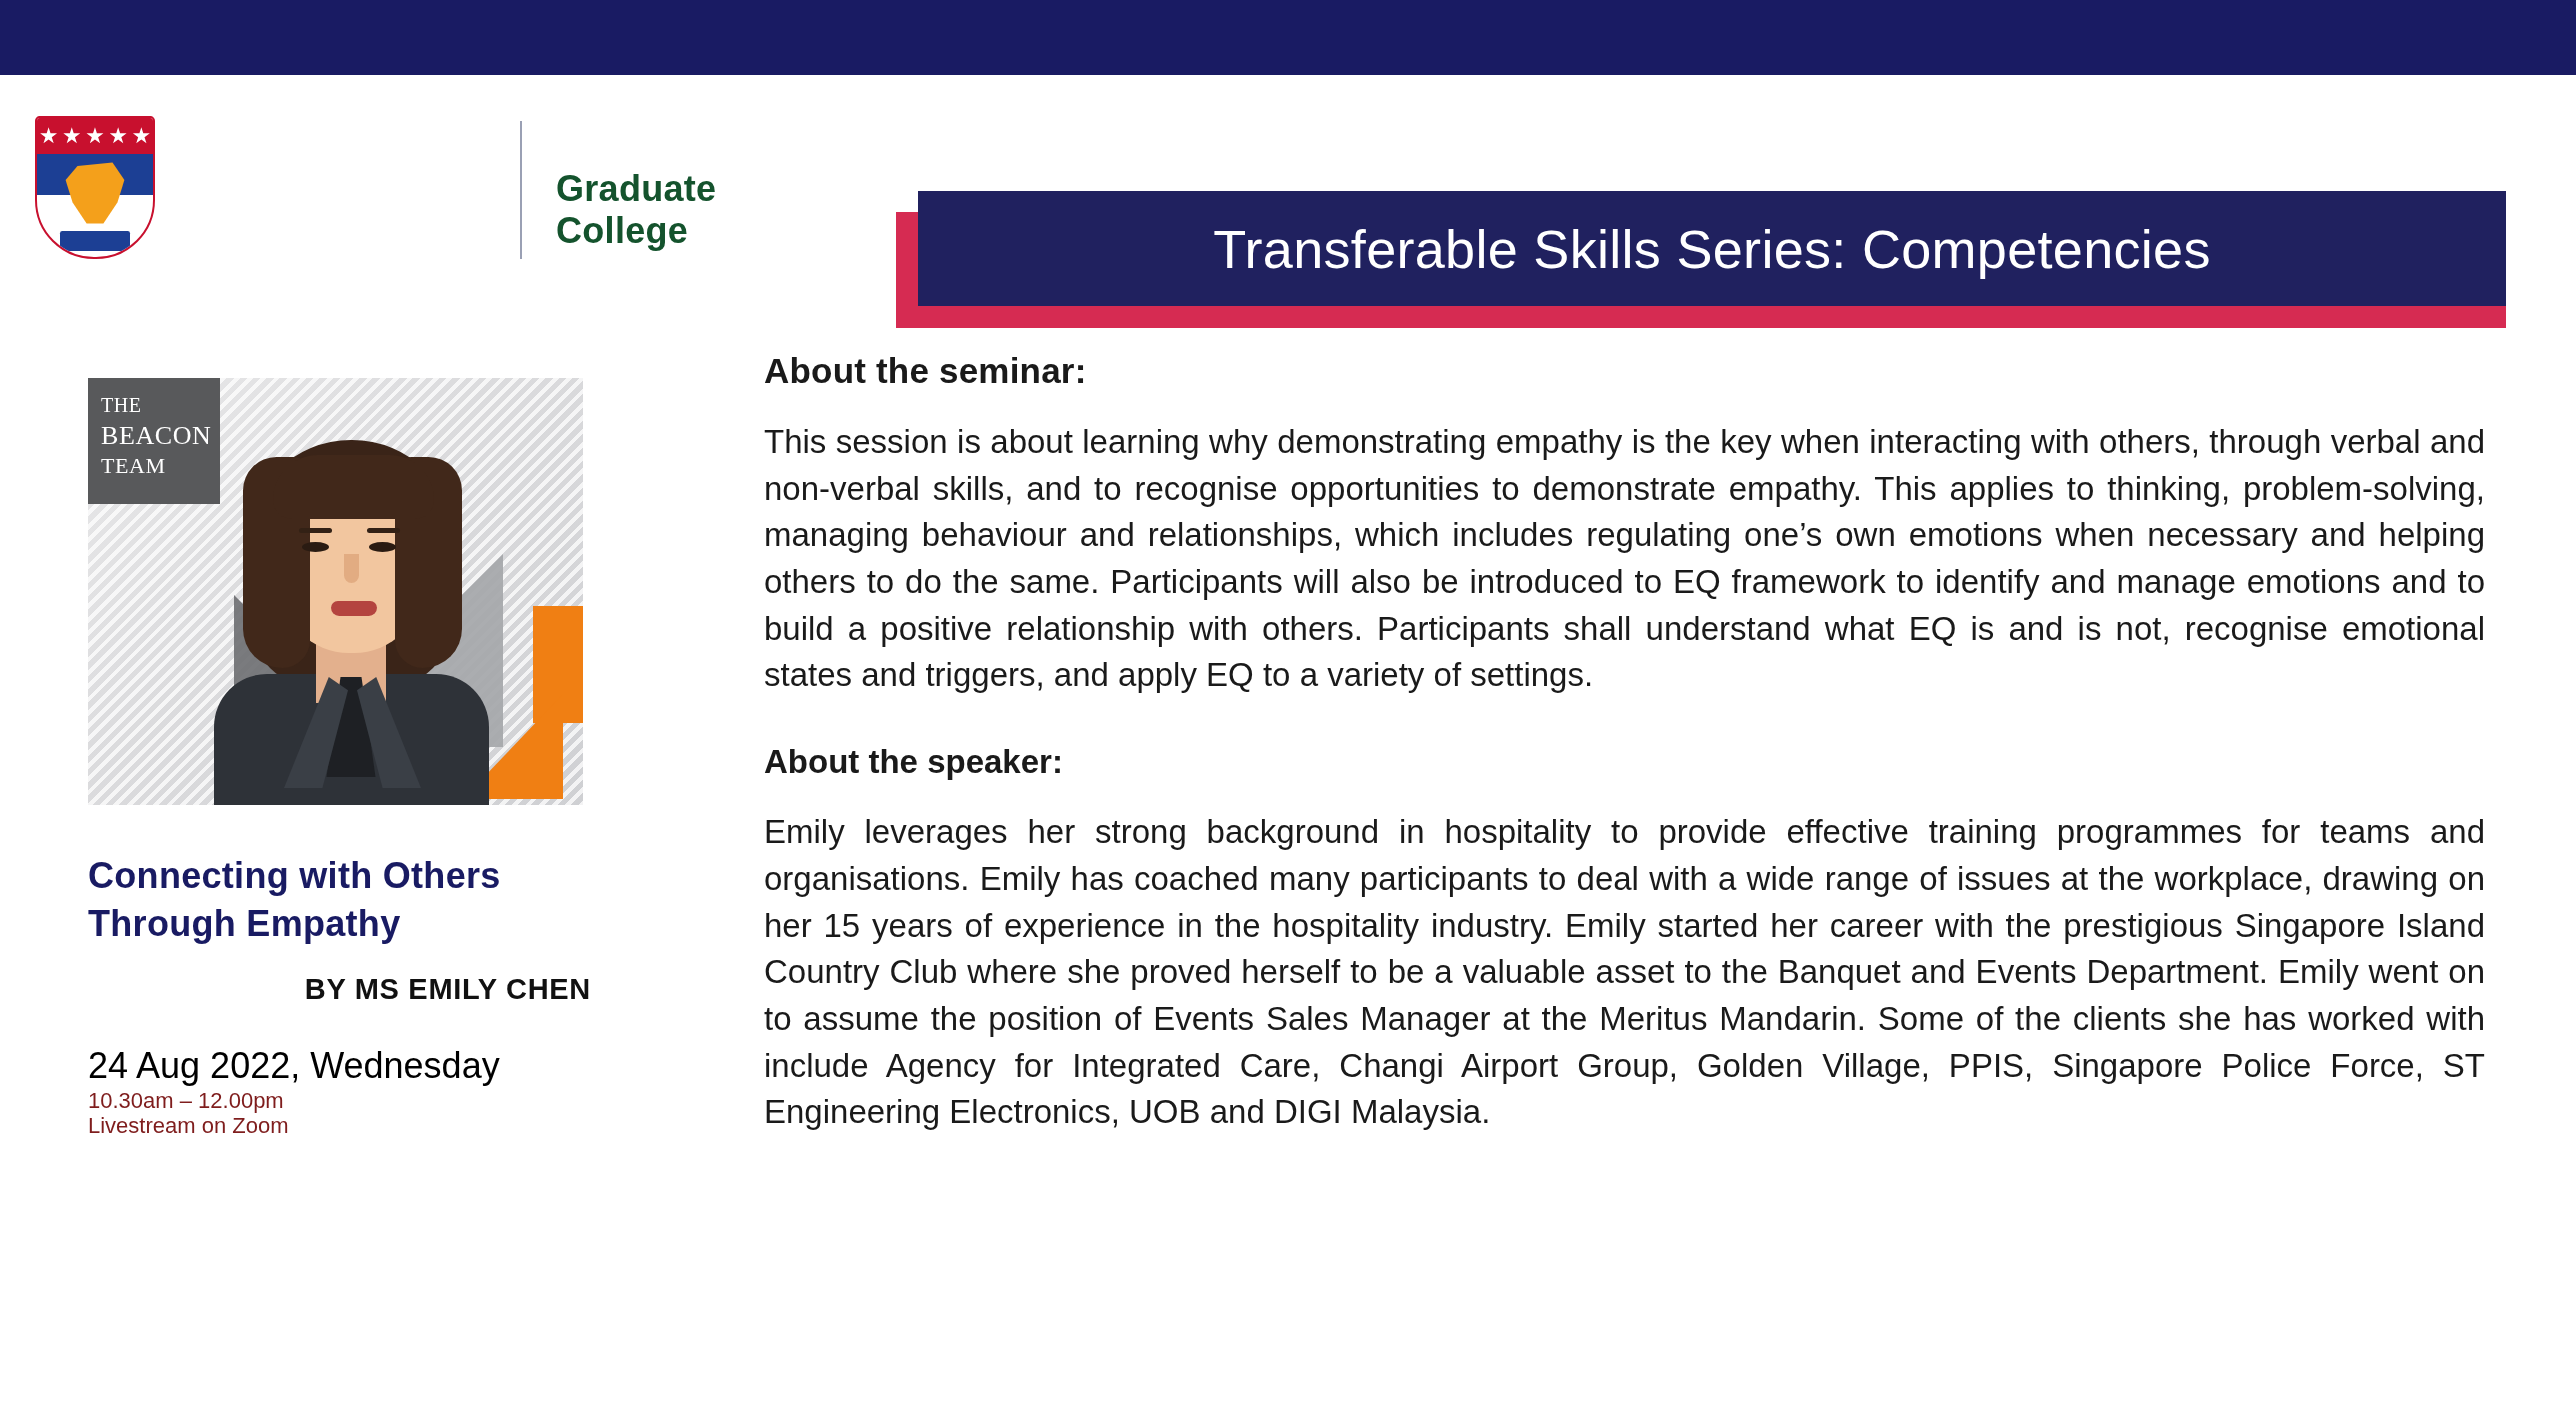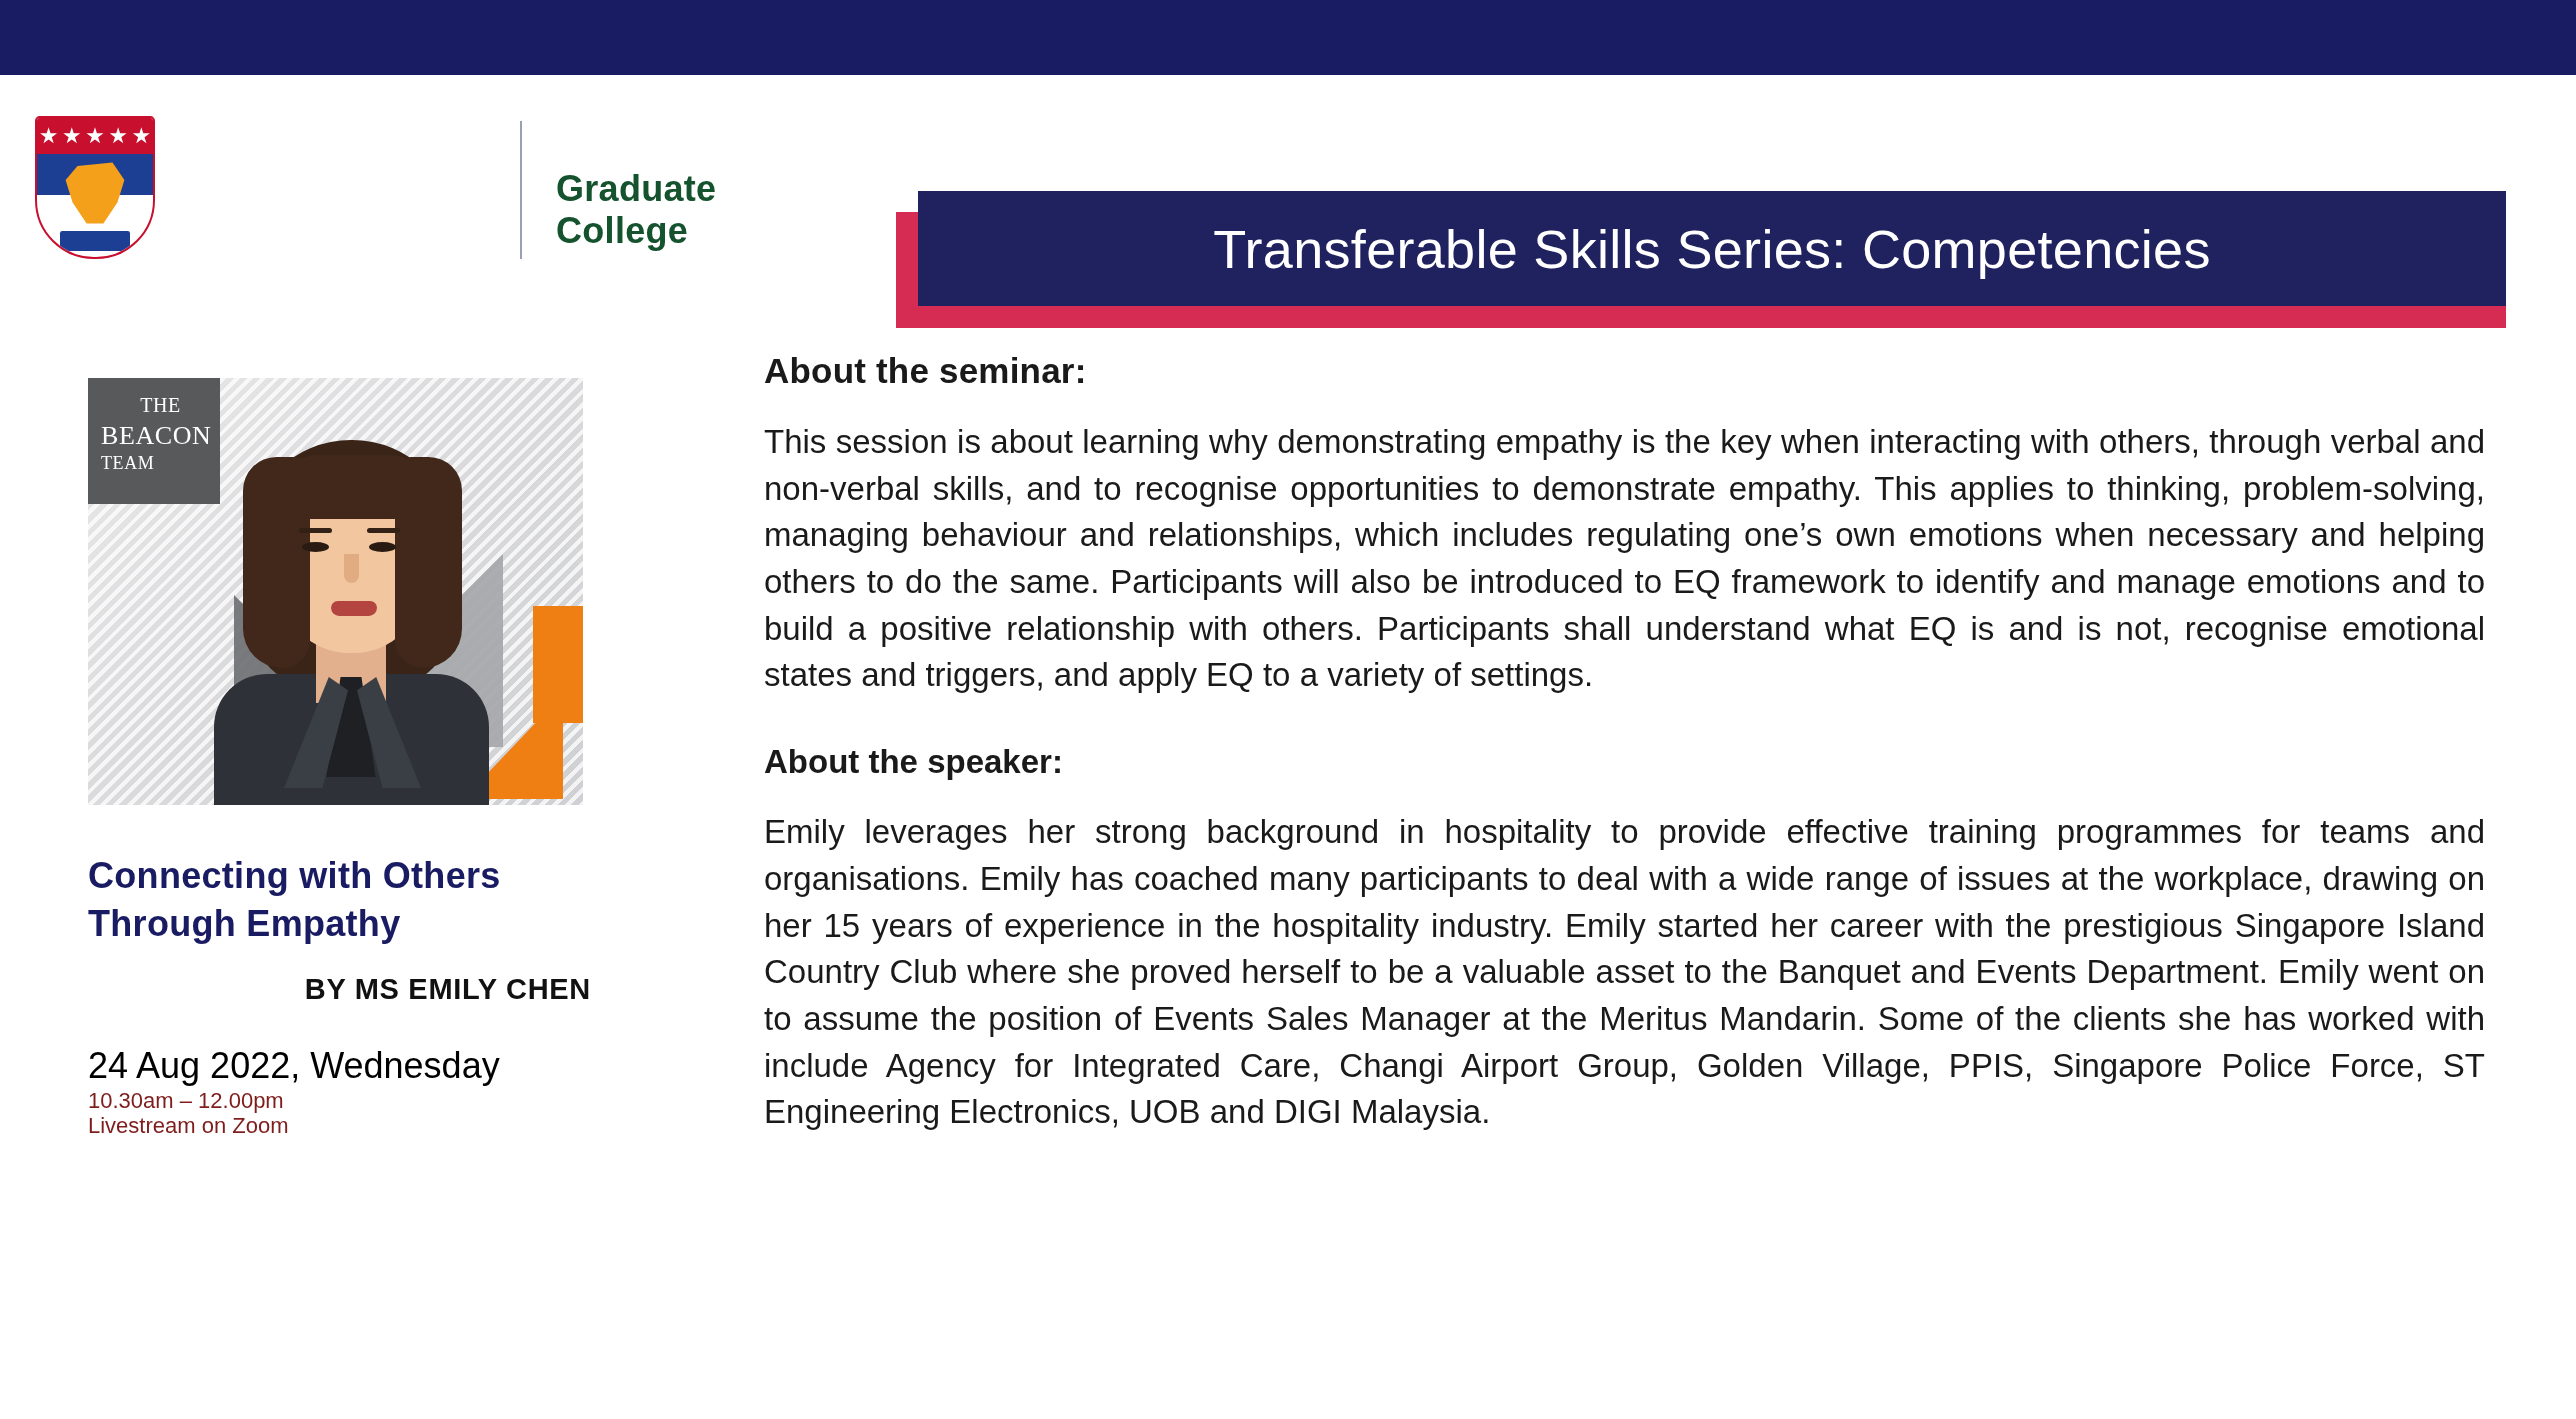--- a/index.html
+++ b/index.html
@@ -211,23 +211,23 @@
     left: 0; top: 0;
     width: 132px;
     height: 126px;
     background: #58595b;
     color: #ffffff;
     padding: 15px 0 0 13px;
     box-sizing: border-box;
     font-family: "Liberation Serif", serif;
     line-height: 1.28;
   }
-  .beacon-badge .b1 { font-size: 20px; letter-spacing: 0.6px; text-align: center; }
+  .beacon-badge .b1 { font-size: 20px; letter-spacing: 0.6px; }
   .beacon-badge .b2 { font-size: 26px; letter-spacing: 0.6px; }
-  .beacon-badge .b3 { font-size: 18px; letter-spacing: 0.6px; }
+  .beacon-badge .b3 { font-size: 22px; letter-spacing: 0.6px; }
 
   
   .portrait {
     position: absolute;
     left: 126px; top: 56px;
     width: 275px;
     height: 372px;
   }
   .p-hairback {
     position: absolute;

